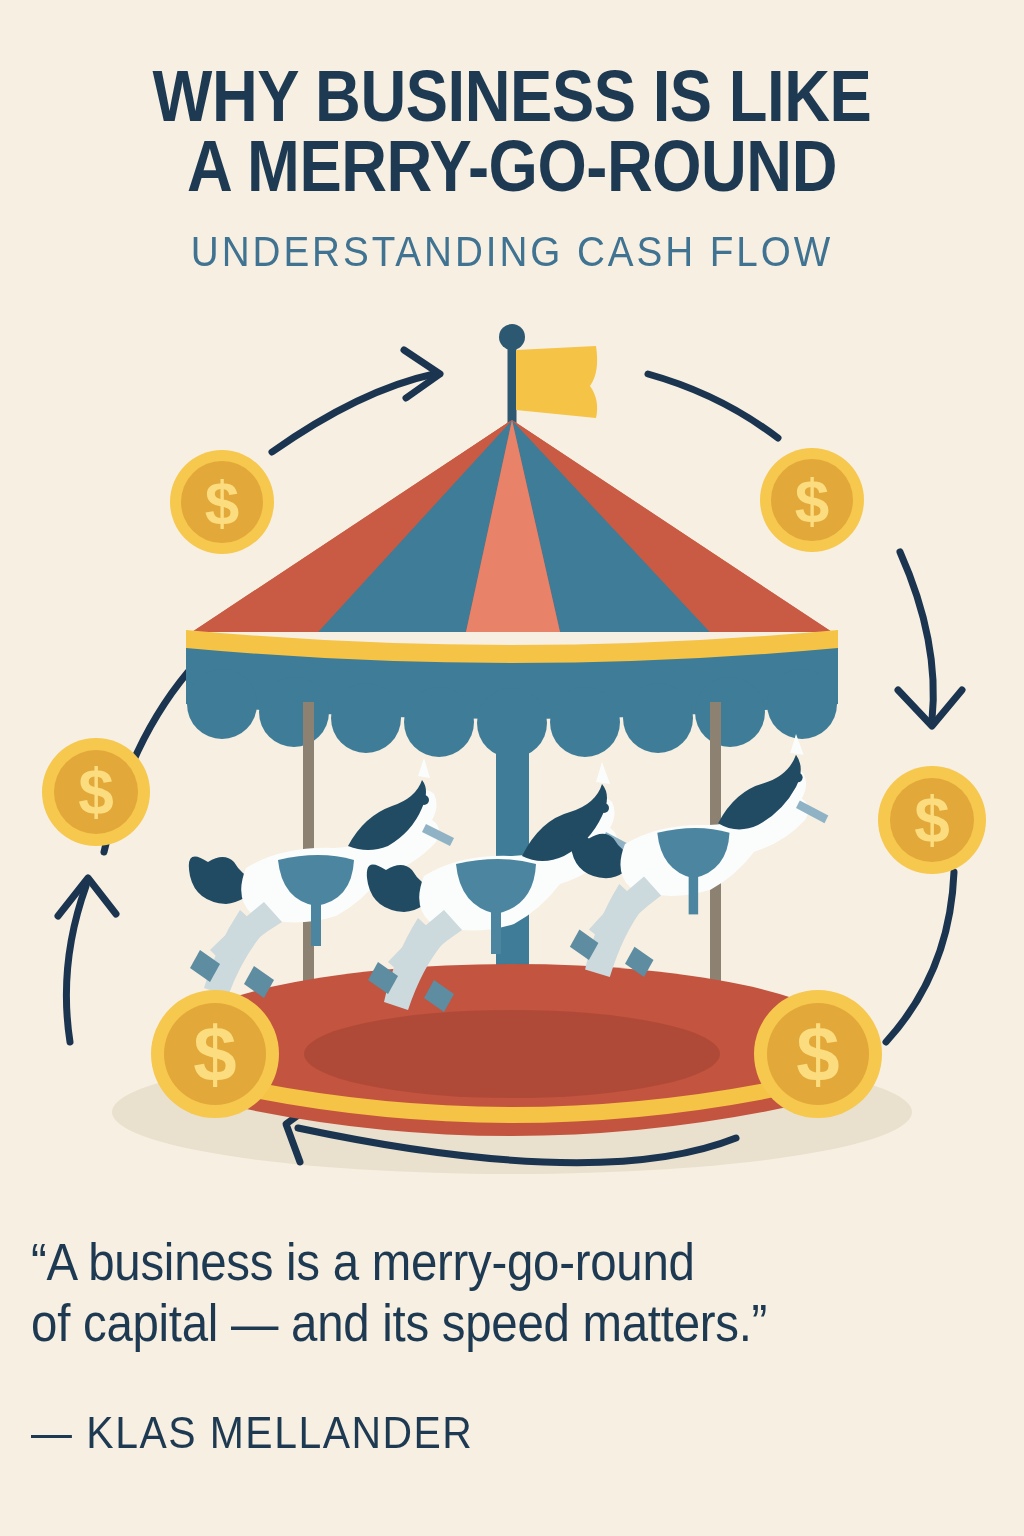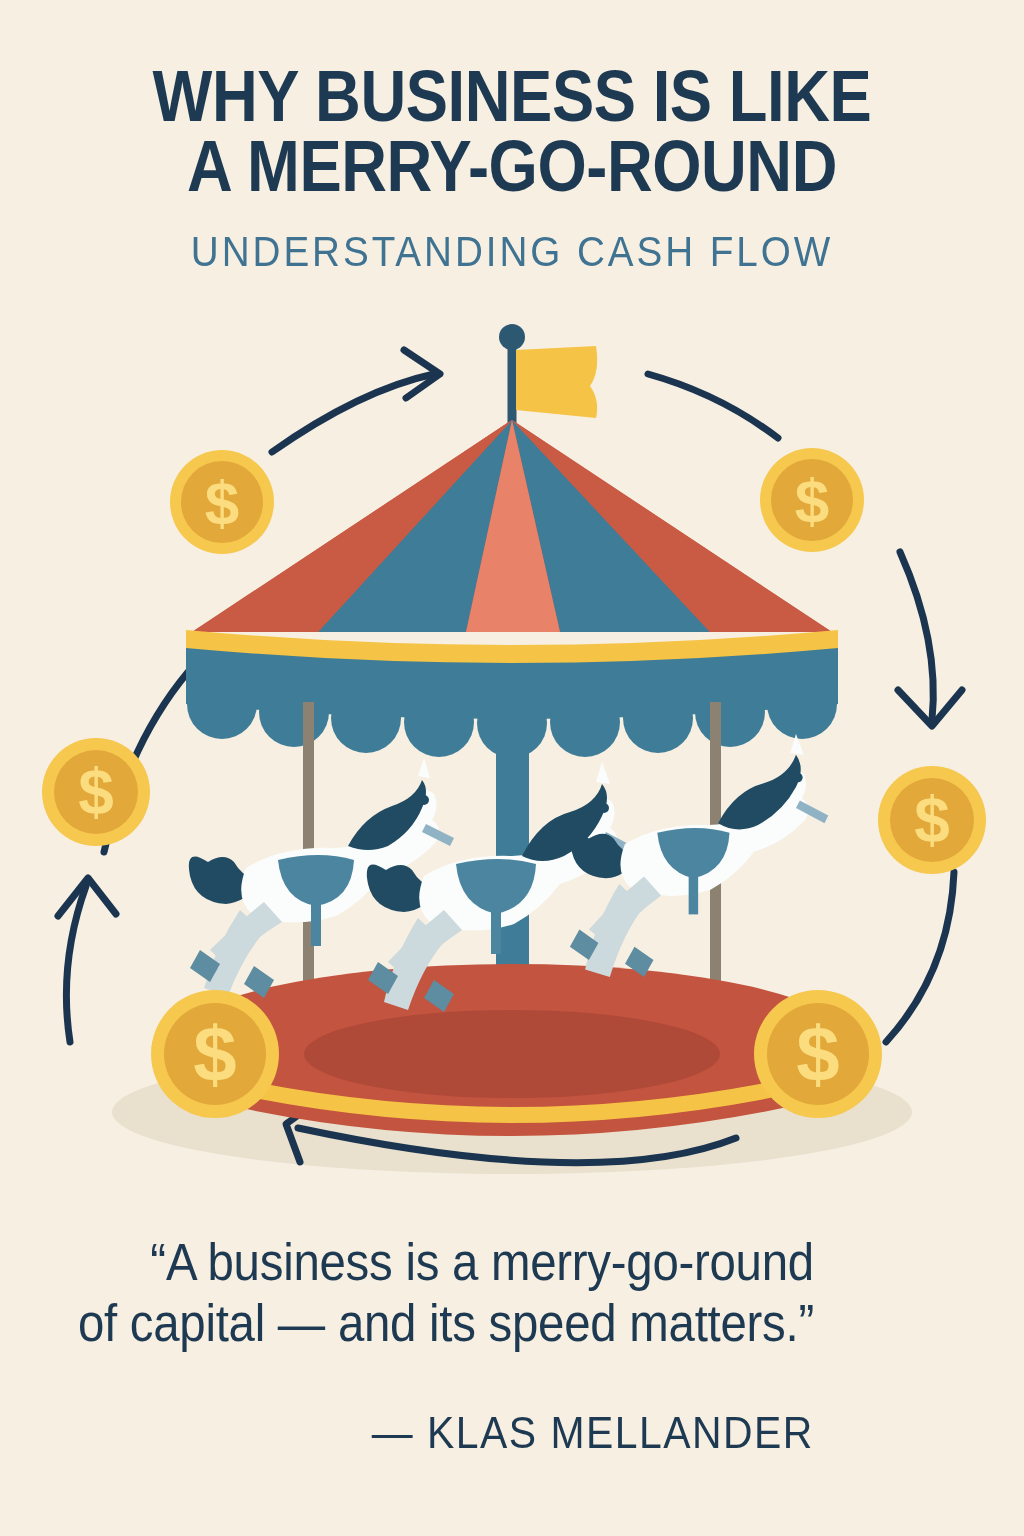--- a/index.html
+++ b/index.html
@@ -55,23 +55,23 @@
     left: 0;
     width: 1024px;
     height: 900px;
   }
   #stage svg { display: block; }
 
   
   #quote-block {
     position: absolute;
     top: 1232px;
-    left: 12px;
+    left: 2px;
     width: 831px;
-    text-align: right;
+    text-align: left;
   }
   .quote-line {
     display: block;
     color: #1e3a52;
     font-size: 51px;
     line-height: 1.20;
     letter-spacing: -0.3px;
     transform: scaleX(0.93);
     transform-origin: center center;
     white-space: nowrap;

